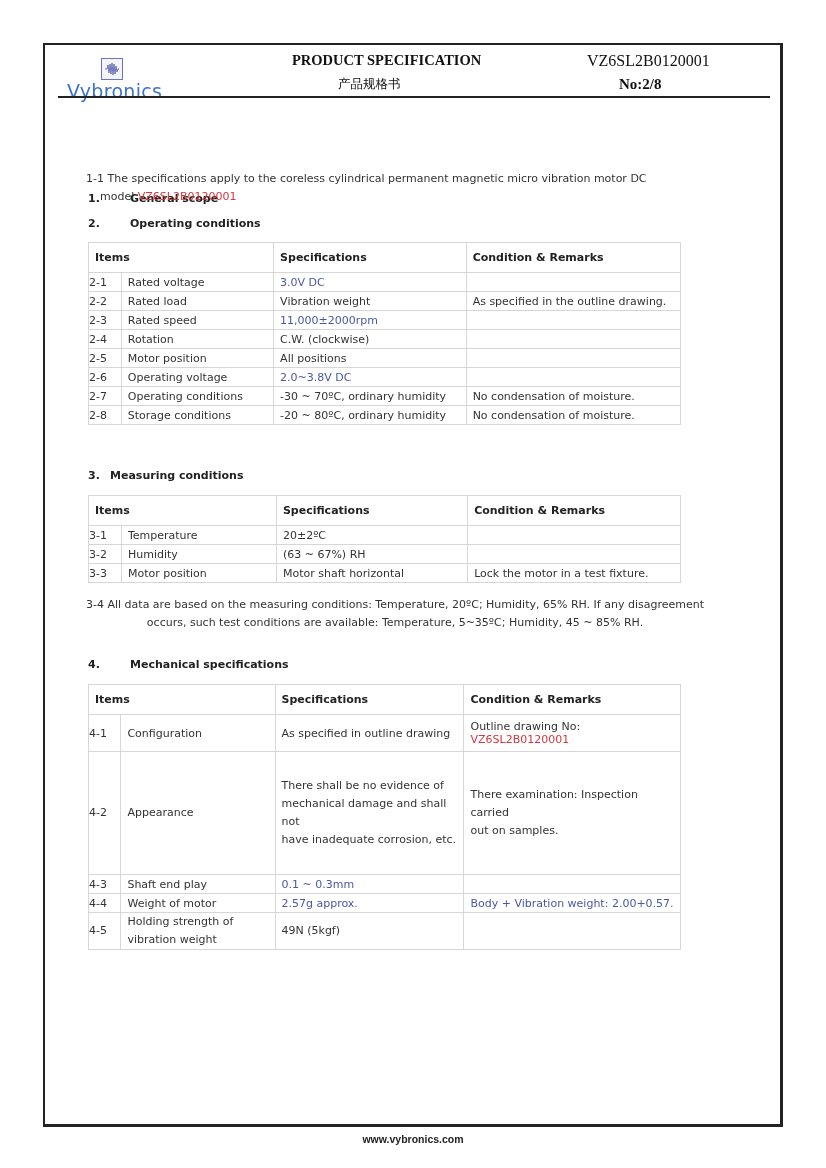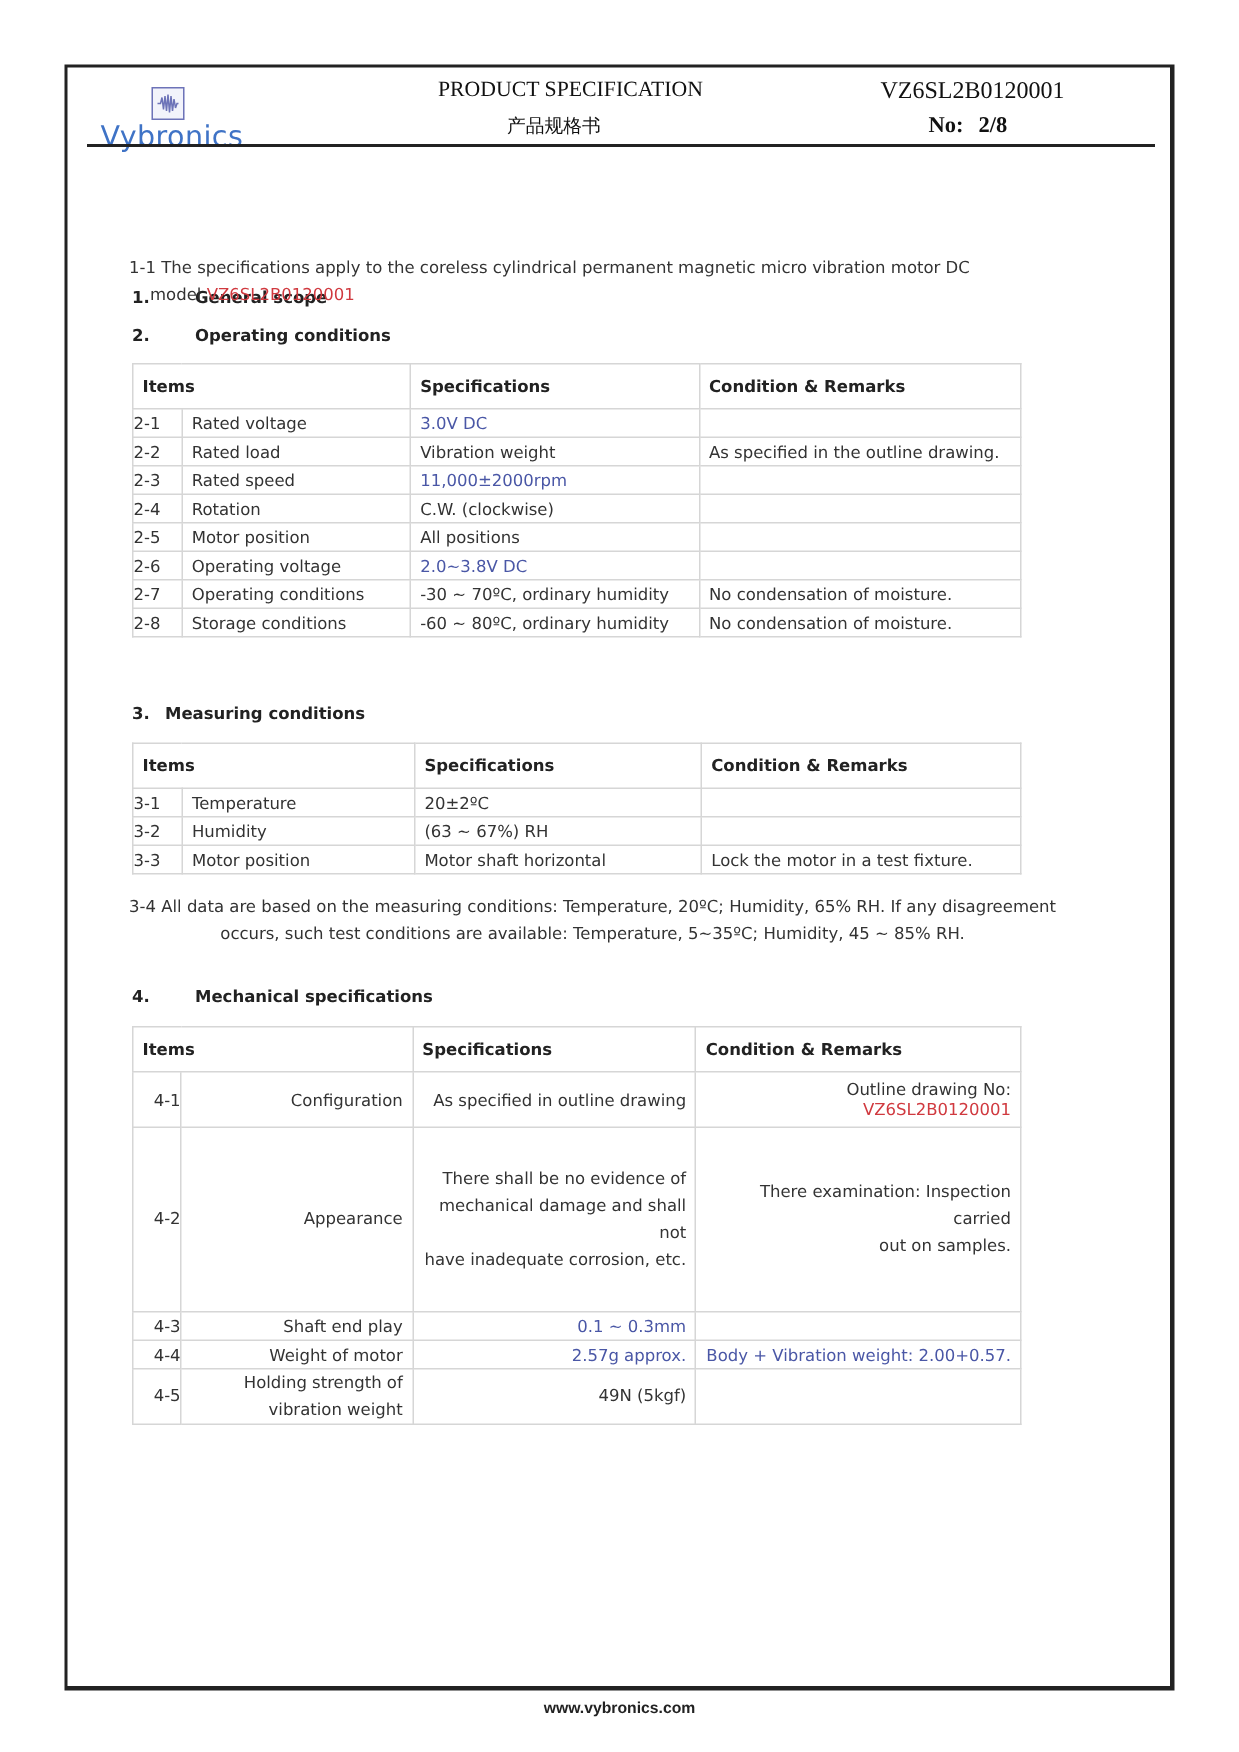--- a/index.html
+++ b/index.html
@@ -6,49 +6,49 @@
   body { width: 826px; height: 1168px; position: relative; overflow: hidden;
          font-family: "DejaVu Sans", sans-serif; color: #333; }
   .frame { position: absolute; left: 43px; top: 43px; width: 735px; height: 1079px;
            border: 2px solid #222; border-bottom-width: 3px; border-right-width: 3px; }
   .logo { position: absolute; left: 61px; top: 58px; display: flex; align-items: center; flex-direction: column; }
   .logo-box { width: 22px; height: 22px; border: 1.5px solid #6d73b8; box-sizing: border-box;
               display: flex; align-items: center; justify-content: center; background: #f2f3fb; }
   .logo-text { font-family: "DejaVu Sans", sans-serif; font-size: 19px; color: #3f73c6;
                margin-left: 6px; letter-spacing: 0.3px; }
   .hdr-title { position: absolute; left: 292px; top: 52px; font-family: "Liberation Serif", serif;
-               font-weight: normal; font-size: 14.5px; color: #111; text-align: center; }
+               font-weight: bold; font-size: 14.5px; color: #111; text-align: center; }
   .hdr-cn { position: absolute; left: 338px; top: 76px; font-family: "DejaVu Serif", serif;
             font-size: 12.5px; color: #111; }
   .hdr-model { position: absolute; left: 587px; top: 52px; font-family: "Liberation Serif", serif;
                font-size: 16px; color: #111; }
   .hdr-page { position: absolute; left: 619px; top: 76px; font-family: "Liberation Serif", serif;
               font-weight: bold; font-size: 15px; color: #111; }
-  .hdr-page .num { margin-left: 10px; }
+  .hdr-page .num { margin-left: 0; }
   .hdr-rule { position: absolute; left: 58px; top: 96px; width: 712px; height: 2px; background: #222; }
 
   .sec { position: absolute; font-size: 11px; font-weight: bold; color: #222; }
   .sec .n { display: inline-block; width: 42px; }
   .sec.tight .n { width: 22px; }
   .para { position: absolute; font-size: 11px; color: #333; line-height: 18px; }
   .red { color: #d0393f; }
   .blue { color: #4a57a6; }
 
   table.spec { position: absolute; left: 88px; width: 593px; border-collapse: collapse;
                font-size: 11px; color: #333; }
   table.spec td, table.spec th { border: 1px solid #d6d6d6; padding: 0 6px; text-align: left;
                vertical-align: middle; }
   table.spec th { font-weight: bold; height: 29px; color: #222; }
   table.spec td { height: 18px; }
   table.spec col.c1 { width: 37px; }
   table.spec col.c2 { width: 169px; }
   table.spec col.c3 { width: 209px; }
   table.spec col.c4 { width: 240px; }
   table.spec td.idx { padding: 0 0; }
-  table.t4 td { height: 18px; text-align: right; }
+  table.t4 td { height: 18px; }
   table.t4 tr.tall td { height: 122px; line-height: 18px; }
   table.t4 tr.mid td { height: 36px; line-height: 18px; }
   table.t4 tr.r41 td { height: 36px; }
 
   .footer { position: absolute; top: 1133px; left: 0; width: 826px; text-align: center;
             font-size: 10.5px; font-weight: bold; color: #222; font-family: "Liberation Sans", sans-serif; }
 </style>
 </head>
 <body>
 
@@ -132,21 +132,21 @@
   </tr>
   <tr>
     <td class="idx">2-7</td>
     <td>Operating conditions</td>
     <td>-30 ~ 70ºC, ordinary humidity</td>
     <td>No condensation of moisture.</td>
   </tr>
   <tr>
     <td class="idx">2-8</td>
     <td>Storage conditions</td>
-    <td>-60 ~ 80ºC, ordinary humidity</td>
+    <td>-20 ~ 80ºC, ordinary humidity</td>
     <td>No condensation of moisture.</td>
   </tr>
 </tbody>
   </table>
 
 <div class="sec tight" style="left:88px; top:469px;">
   <span class="n">3.</span><span>Measuring conditions</span>
 </div>
 <table class="spec" style="top:495px;">
   <colgroup>

